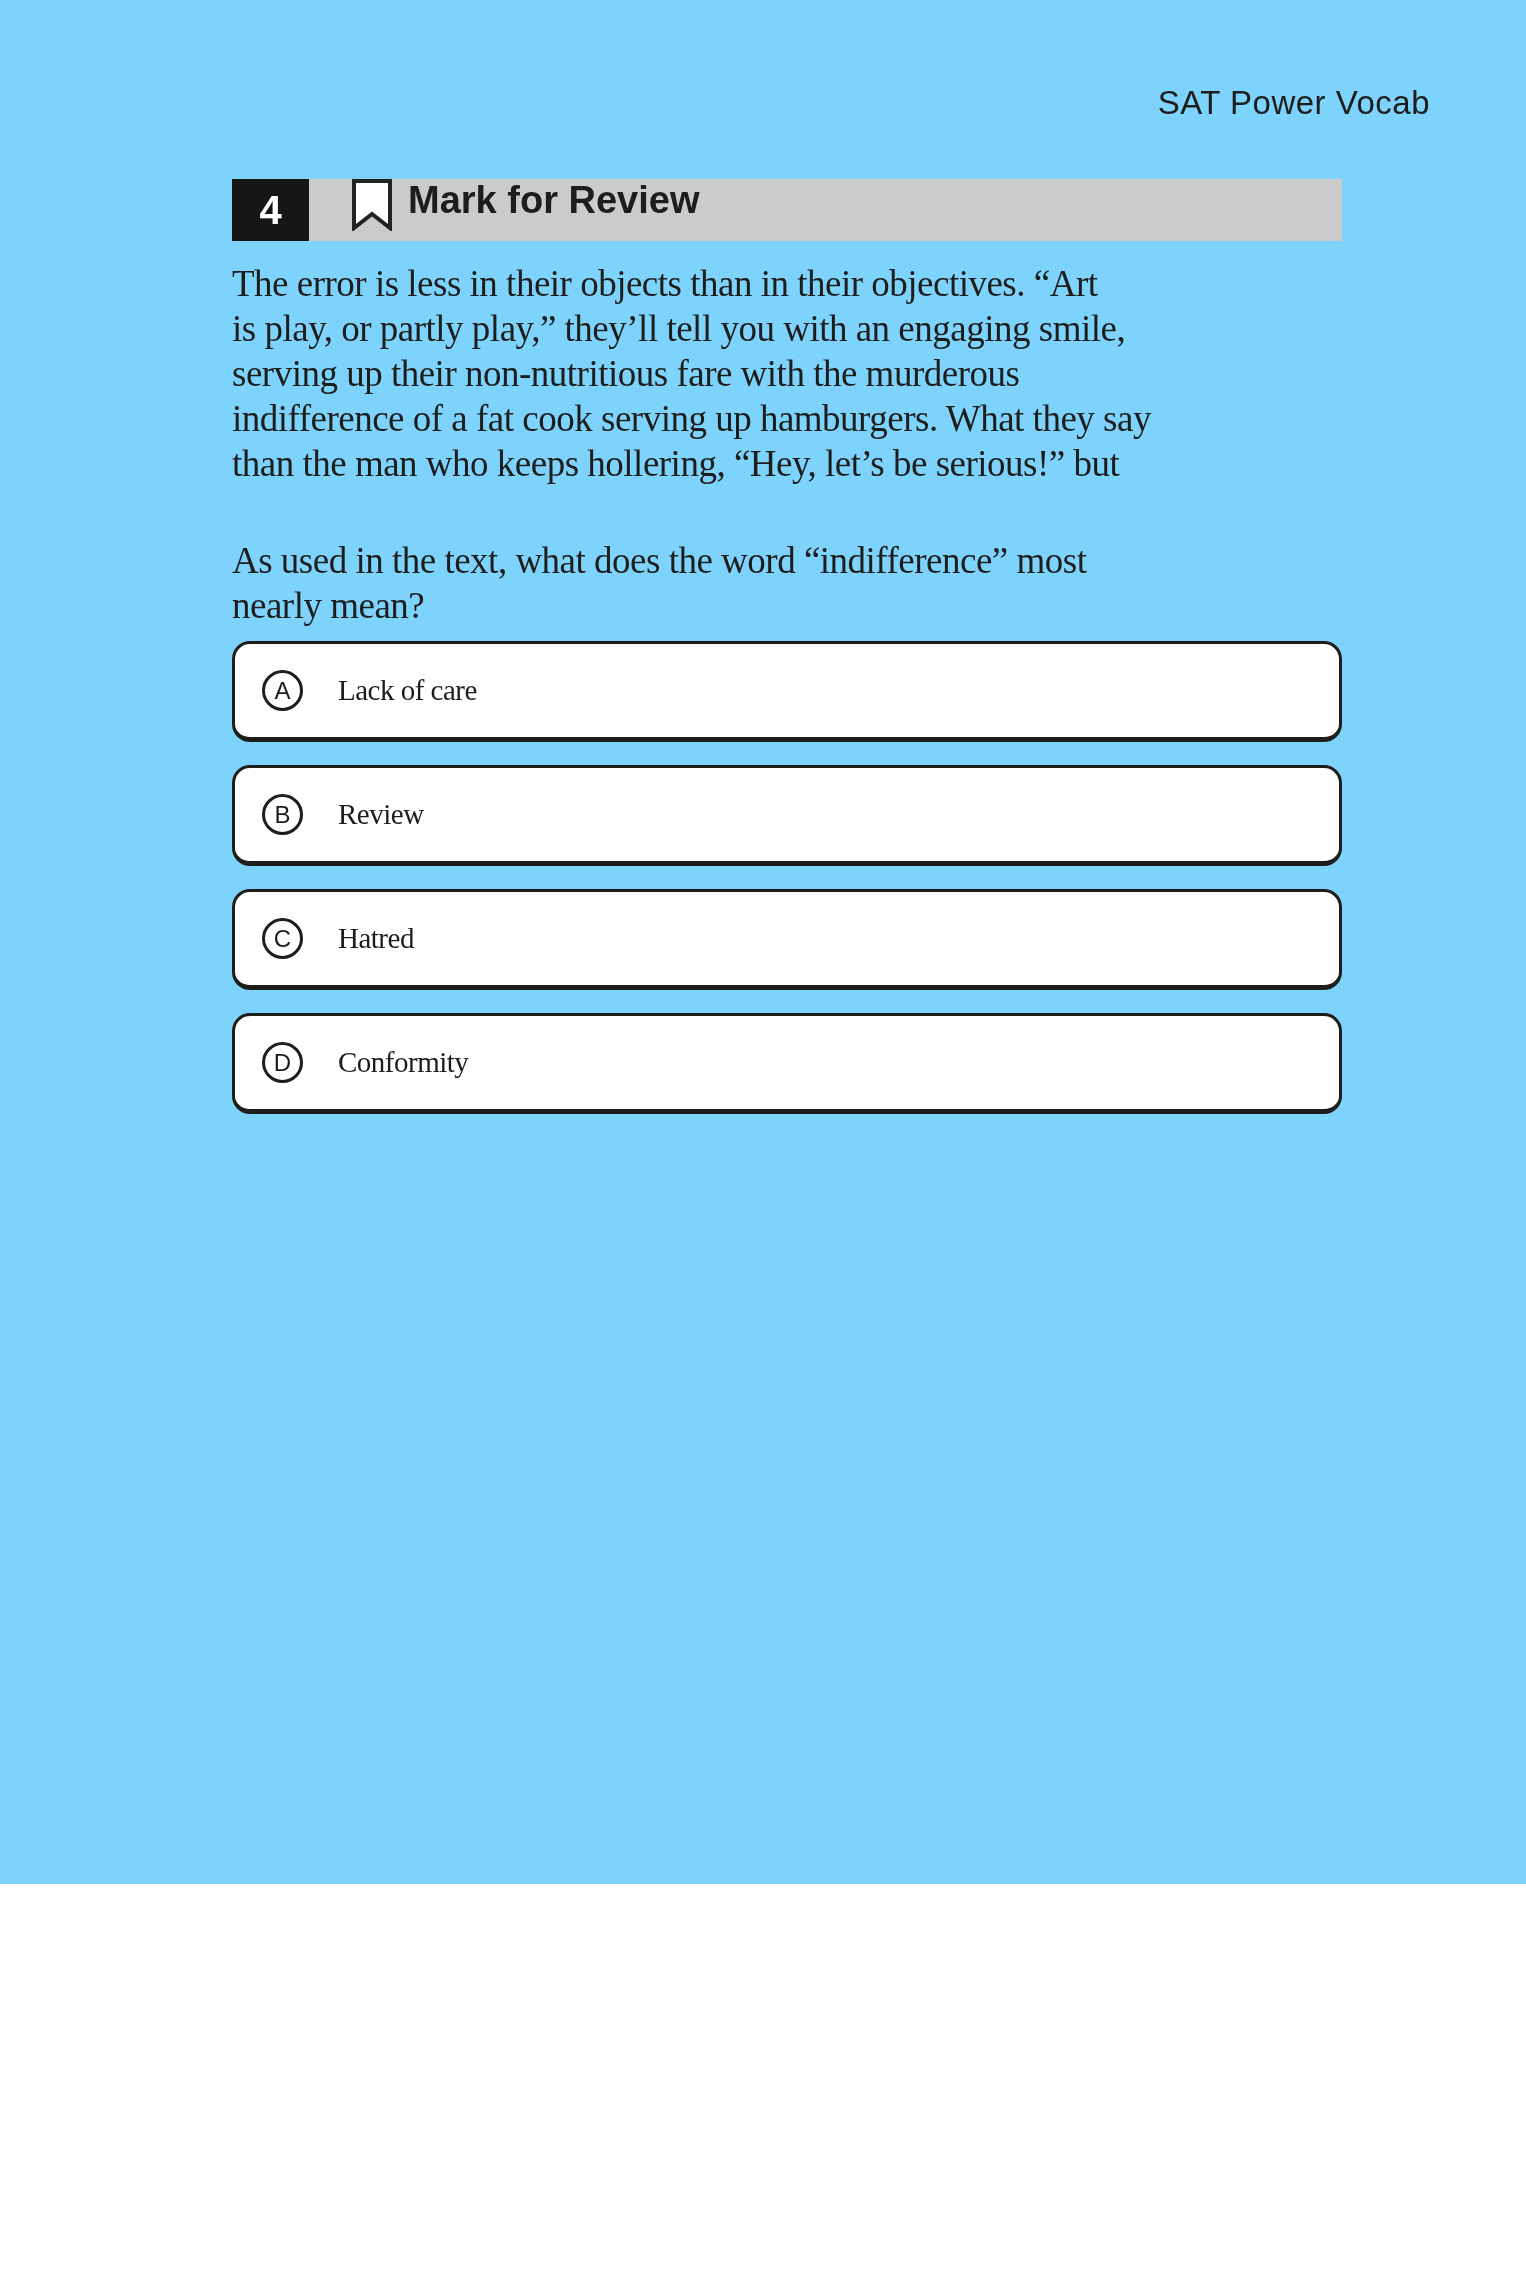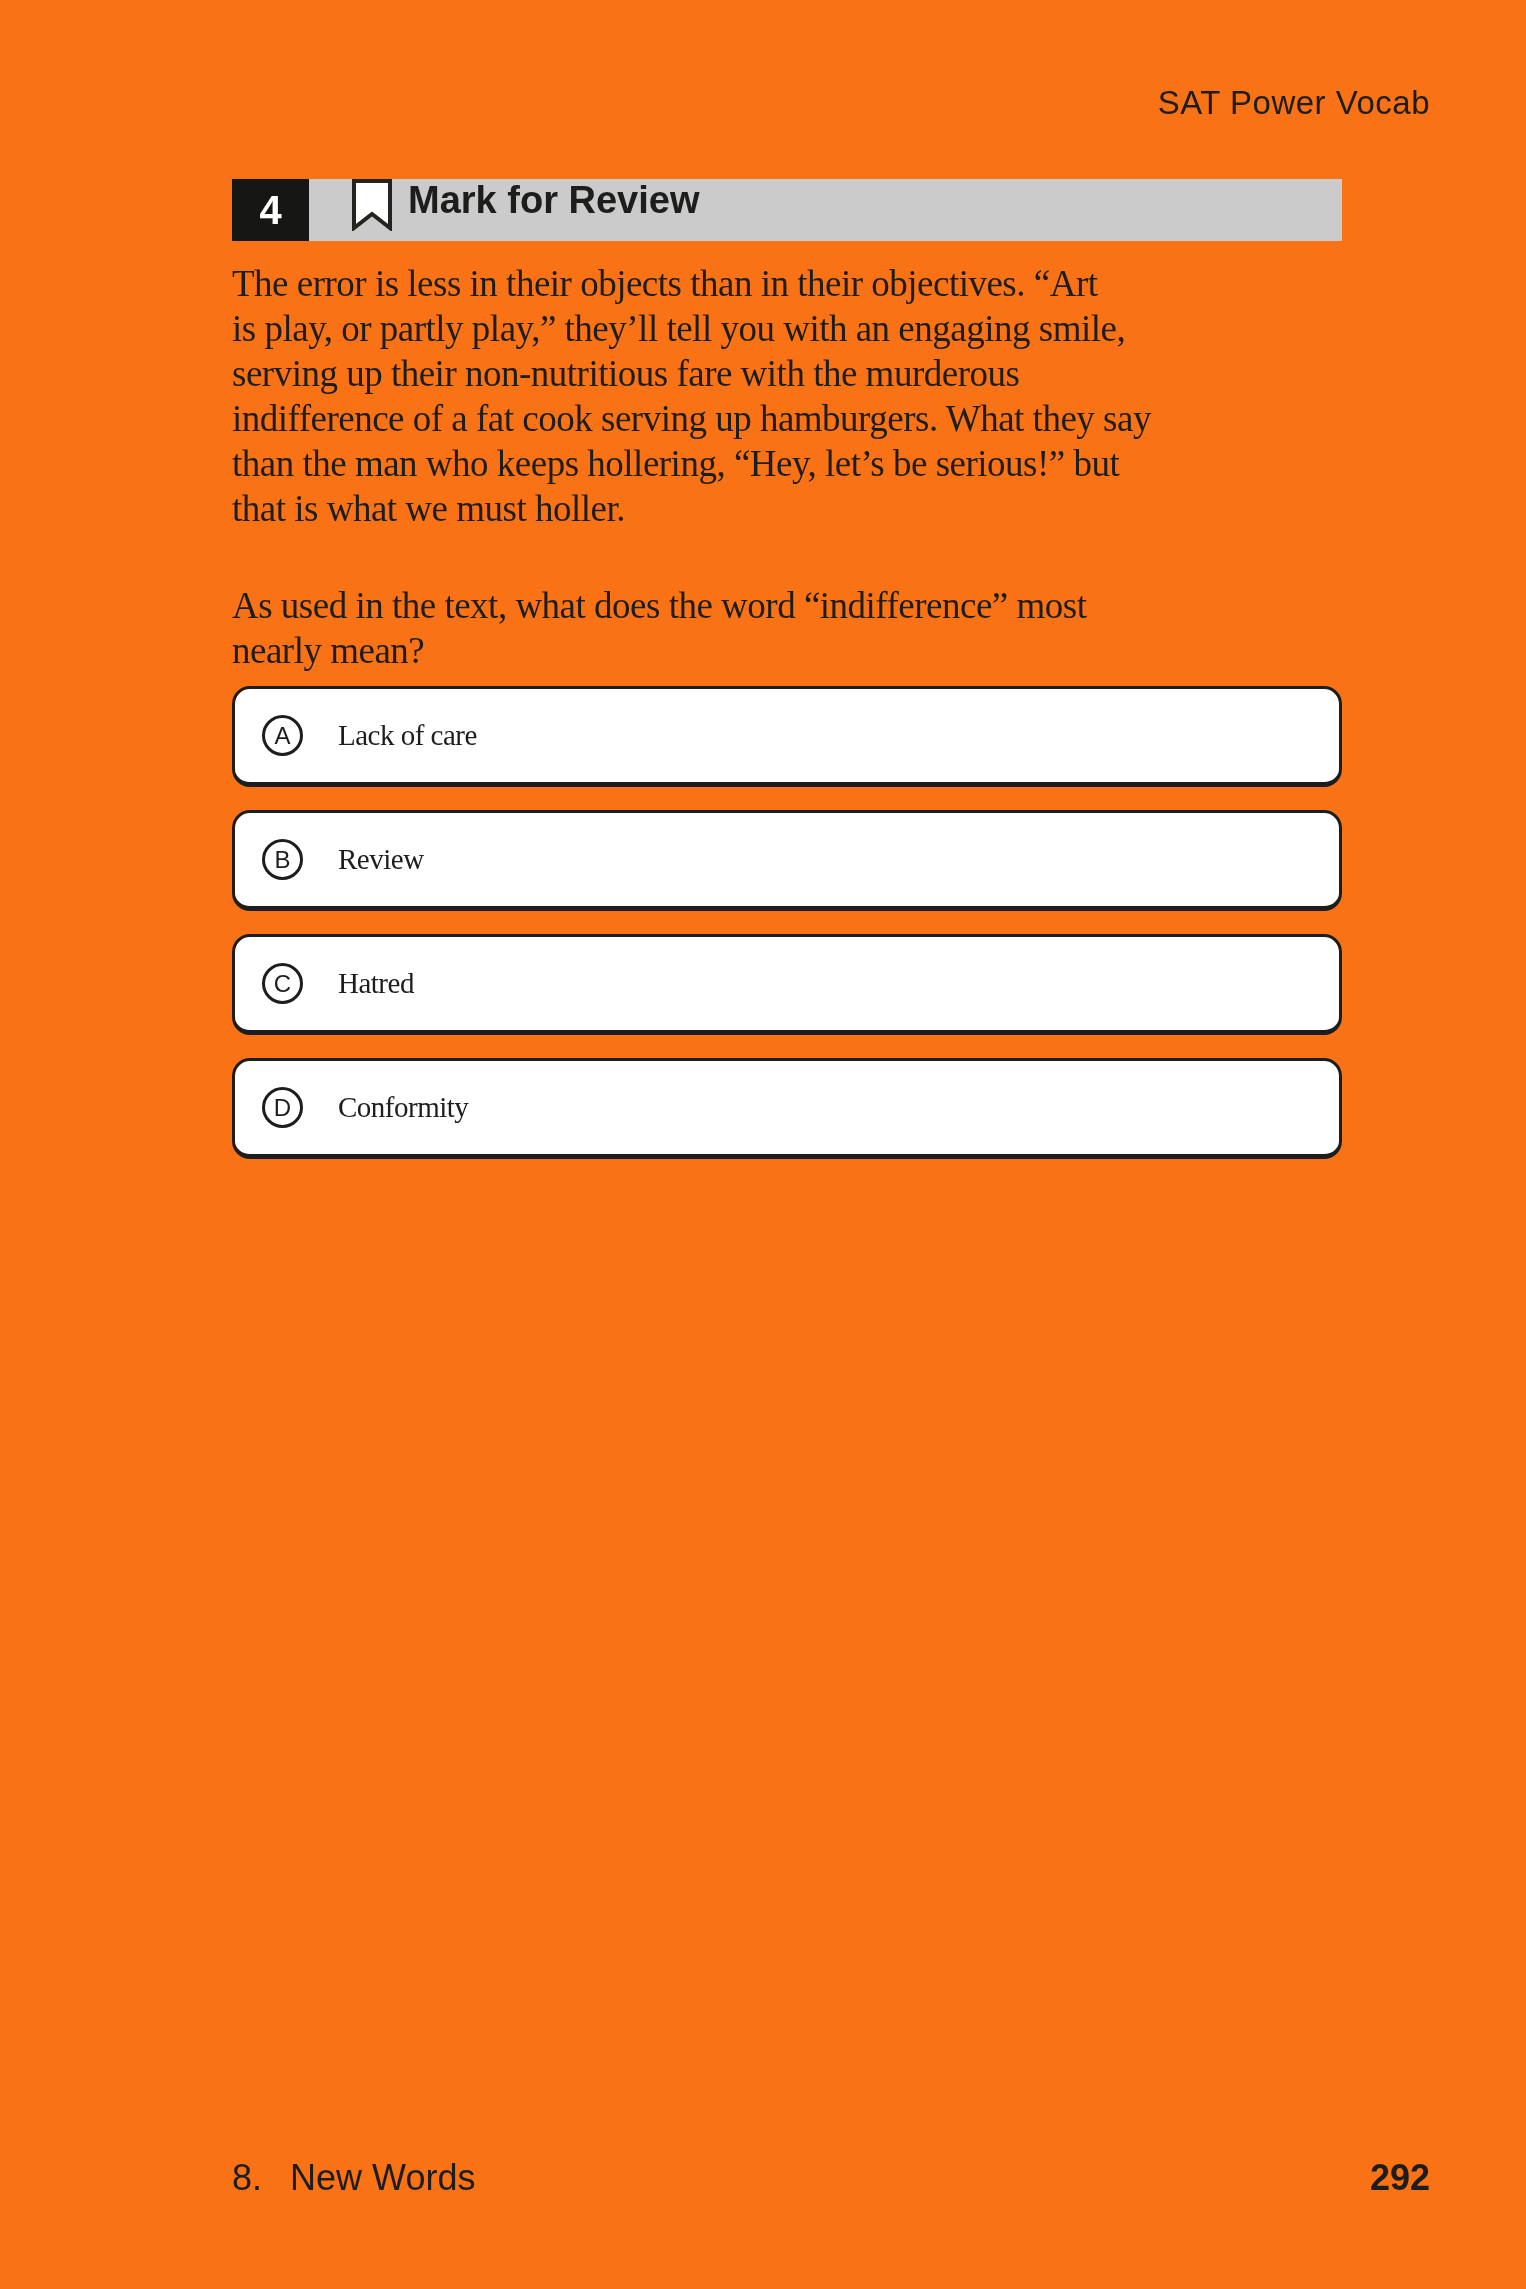--- a/index.html
+++ b/index.html
@@ -1,20 +1,20 @@
 <!DOCTYPE html>
 <html><head>
 <meta charset="utf-8">
 <style>
   html, body { margin: 0; padding: 0; background: #ffffff; }
   .page {
     position: relative;
     width: 1526px;
-    height: 2289px;
-    background: #f97316;
+    height: 1884px;
+    background: #7dd3fc;
     color: #1d1d1b;
     font-family: "Liberation Serif", serif;
     overflow: hidden;
   }
 
   
   .top-header {
     position: absolute;
     top: 86px;
     right: 96px;
@@ -151,21 +151,20 @@
         <span class="bar-label">Mark for Review</span>
       </div>
     </div>
 
     <div class="passage">
       <div class="tline">The error is less in their objects than in their objectives. “Art</div>
       <div class="tline">is play, or partly play,” they’ll tell you with an engaging smile,</div>
       <div class="tline">serving up their non-nutritious fare with the murderous</div>
       <div class="tline">indifference of a fat cook serving up hamburgers. What they say</div>
       <div class="tline">than the man who keeps hollering, “Hey, let’s be serious!” but</div>
-      <div class="tline">that is what we must holler.</div>
     </div>
 
     <div class="question">
       <div class="tline">As used in the text, what does the word “indifference” most</div>
       <div class="tline">nearly mean?</div>
     </div>
 
     <div class="choices">
 
       <div class="choice">

